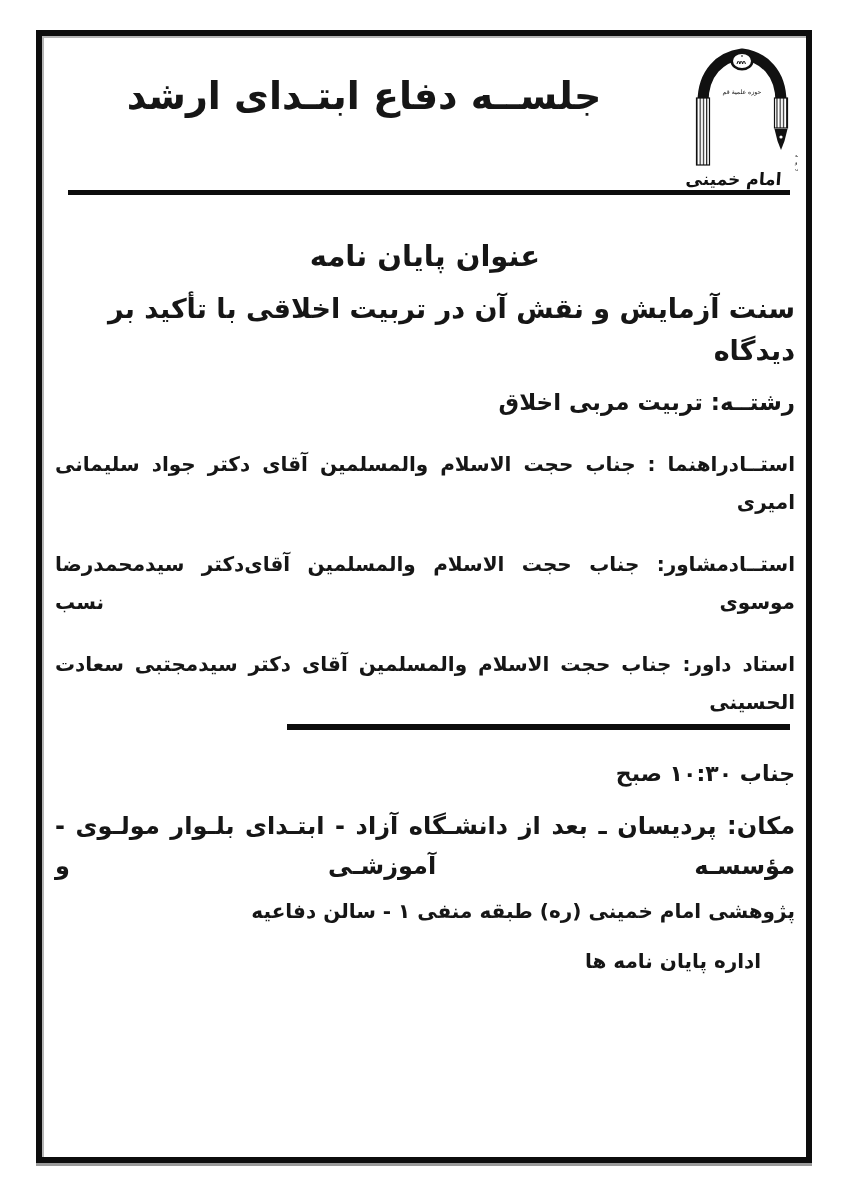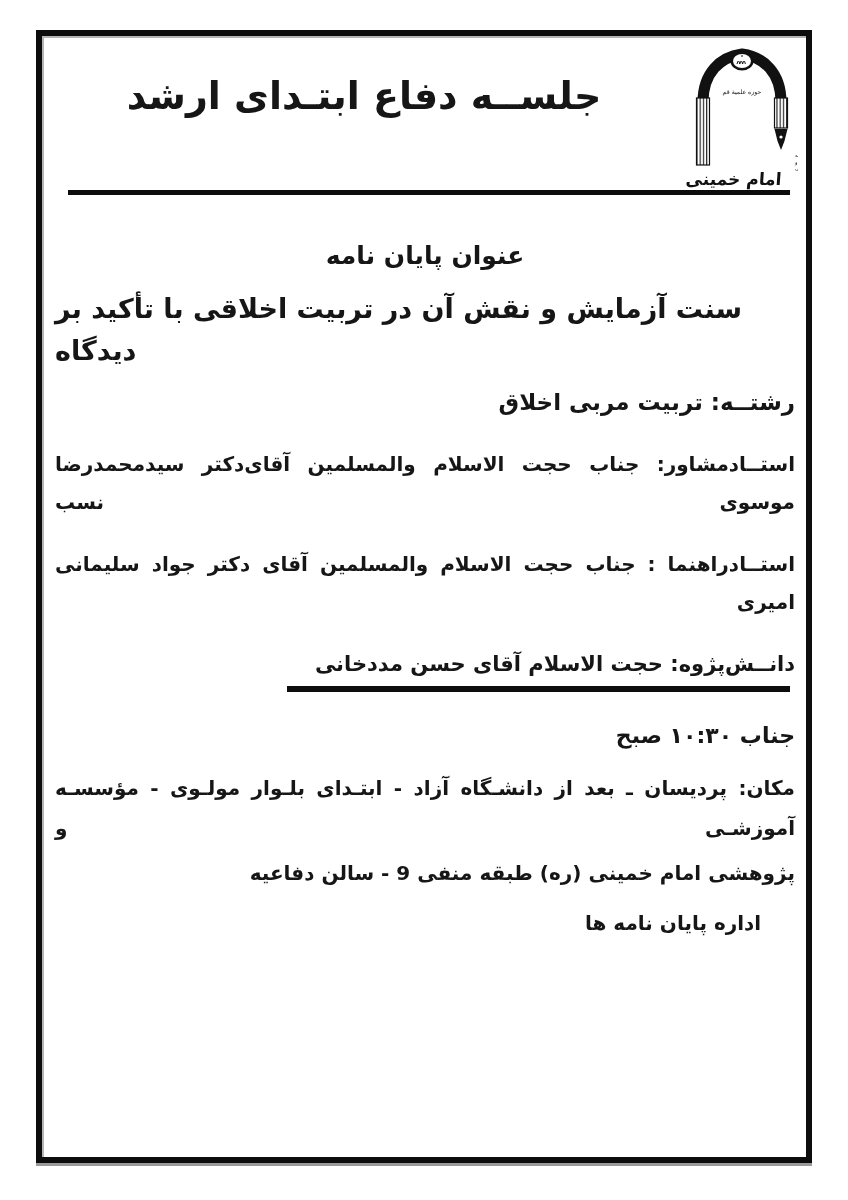--- a/index.html
+++ b/index.html
@@ -48,26 +48,26 @@
   .rule-top{
     width:722px;
     margin:0 16px 0 auto;
   }
   .content{
     padding:0 11px 0 13px;
   }
   .section-label{
     margin-top:42px;
     text-align:center;
-    font-size:25px;
+    font-size:29px;
     font-weight:bold;
     line-height:38px;
   }
   .thesis-line{
-    text-align:left;
+    text-align:right;
     font-size:27px;
     font-weight:bold;
     line-height:42px;
     margin-top:13px;
   }
   .field-line{
     font-size:23px;
     font-weight:bold;
     line-height:38px;
     margin-top:11px;
@@ -95,21 +95,21 @@
     display:flex;
     justify-content:space-between;
     align-items:baseline;
     font-size:22px;
     font-weight:bold;
     margin-top:26px;
     padding-left:35px;
     line-height:36px;
   }
   .location-line1{
-    font-size:20px;
+    font-size:24px;
     font-weight:bold;
     line-height:40px;
     margin-top:14px;
     text-align:justify;
     text-align-last:justify;
   }
   .location-line2{
     font-size:20px;
     font-weight:bold;
     line-height:40px;
@@ -185,32 +185,32 @@
     <div class="rule rule-top"></div>
 
     <div class="content">
 
       <div class="section-label">عنوان پایان نامه</div>
 
       <div class="thesis-line">سنت آزمایش و نقش آن در تربیت اخلاقی با تأکید بر دیدگاه</div>
 
       <div class="field-line">رشتــه:  تربیت مربی اخلاق</div>
 
+      <div class="person-line">استــادراهنما : جناب حجت الاسلام والمسلمین آقای دکتر جواد سلیمانی امیری</div>
       <div class="person-line">استــادمشاور: جناب حجت الاسلام والمسلمین آقای‌دکتر سیدمحمدرضا موسوی نسب</div>
-      <div class="person-line">استــادراهنما : جناب حجت الاسلام والمسلمین آقای دکتر جواد سلیمانی امیری</div>
-      <div class="person-line short">دانــش‌پژوه: حجت الاسلام آقای حسن مددخانی</div>
+      <div class="person-line">استاد داور: جناب حجت الاسلام والمسلمین آقای دکتر سیدمجتبی سعادت الحسینی</div>
 
       <div class="rule rule-mid"></div>
 
       <div class="time-row">
         <span>جناب ١٠:٣٠ صبح</span>
       </div>
 
       <div class="location-line1">مکان: پردیسان ـ بعد از دانشـگاه آزاد - ابتـدای بلـوار مولـوی - مؤسسـه آموزشـی و</div>
-      <div class="location-line2">پژوهشی امام خمینی (ره) طبقه منفی 9 - سالن دفاعیه</div>
+      <div class="location-line2">پژوهشی امام خمینی (ره) طبقه منفی ١ - سالن دفاعیه</div>
 
       <div class="office-line">
         <span class="office-inner">اداره پایان نامه ها</span>
       </div>
 
     </div>
   </div>
 </div>
 
 </body></html>

